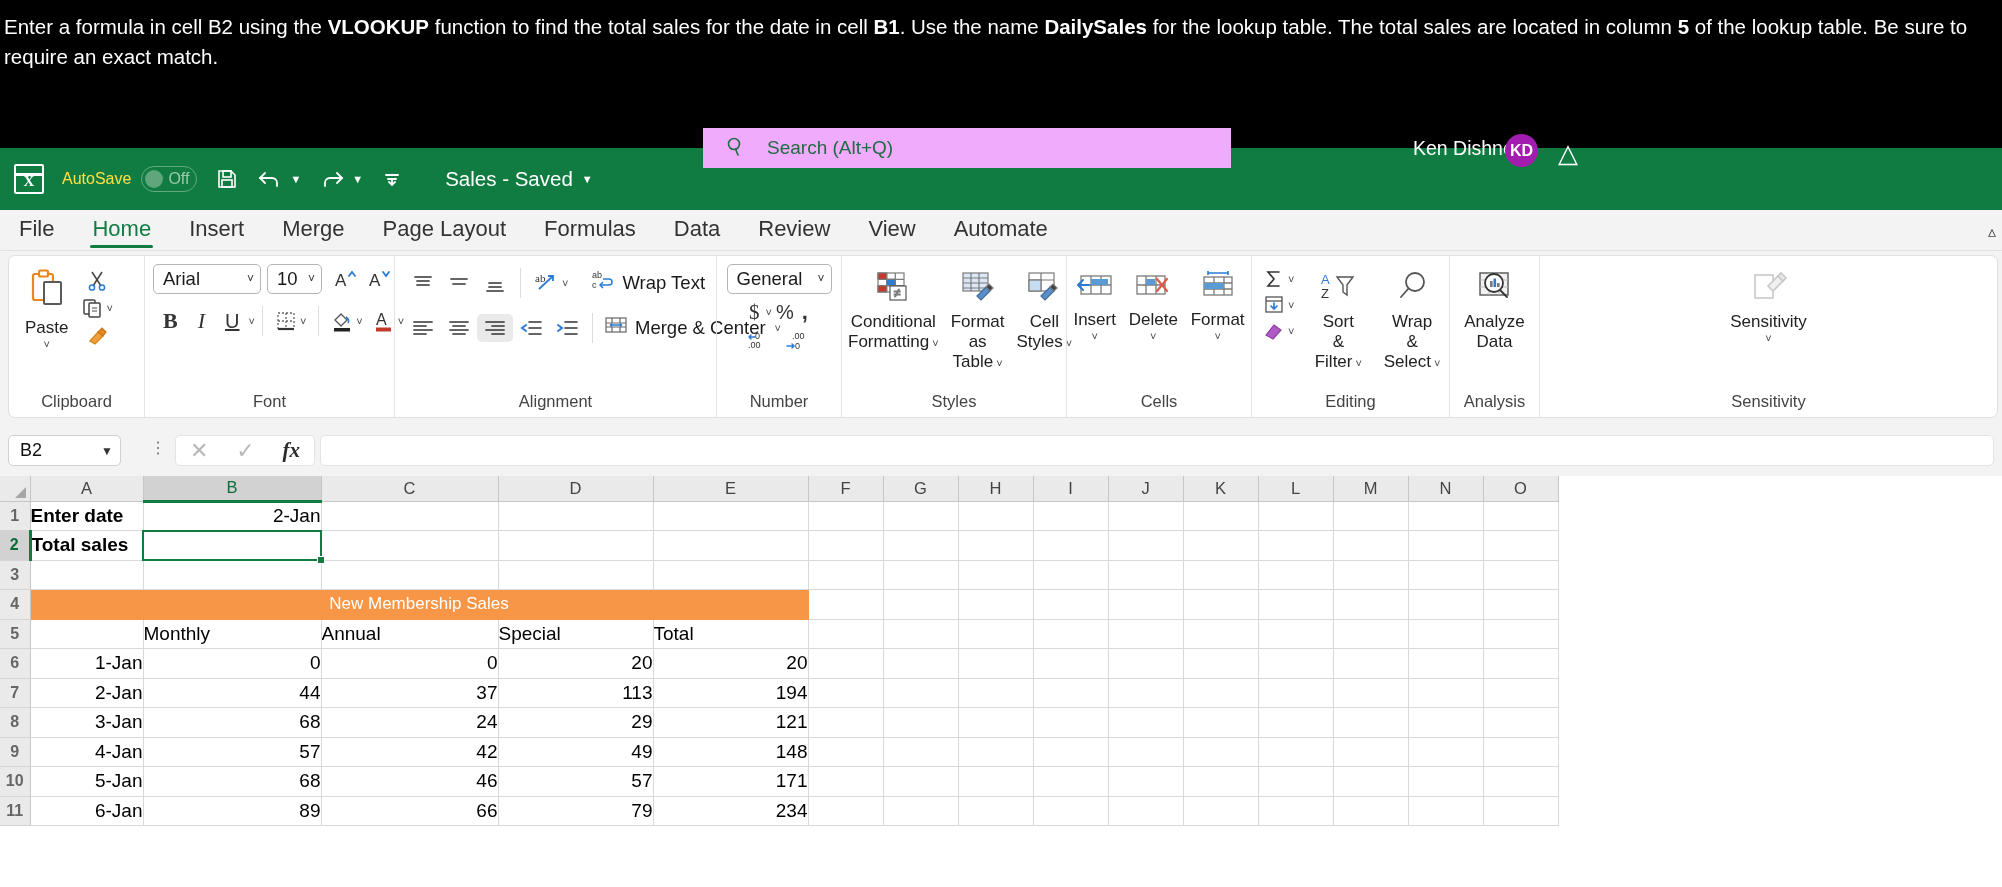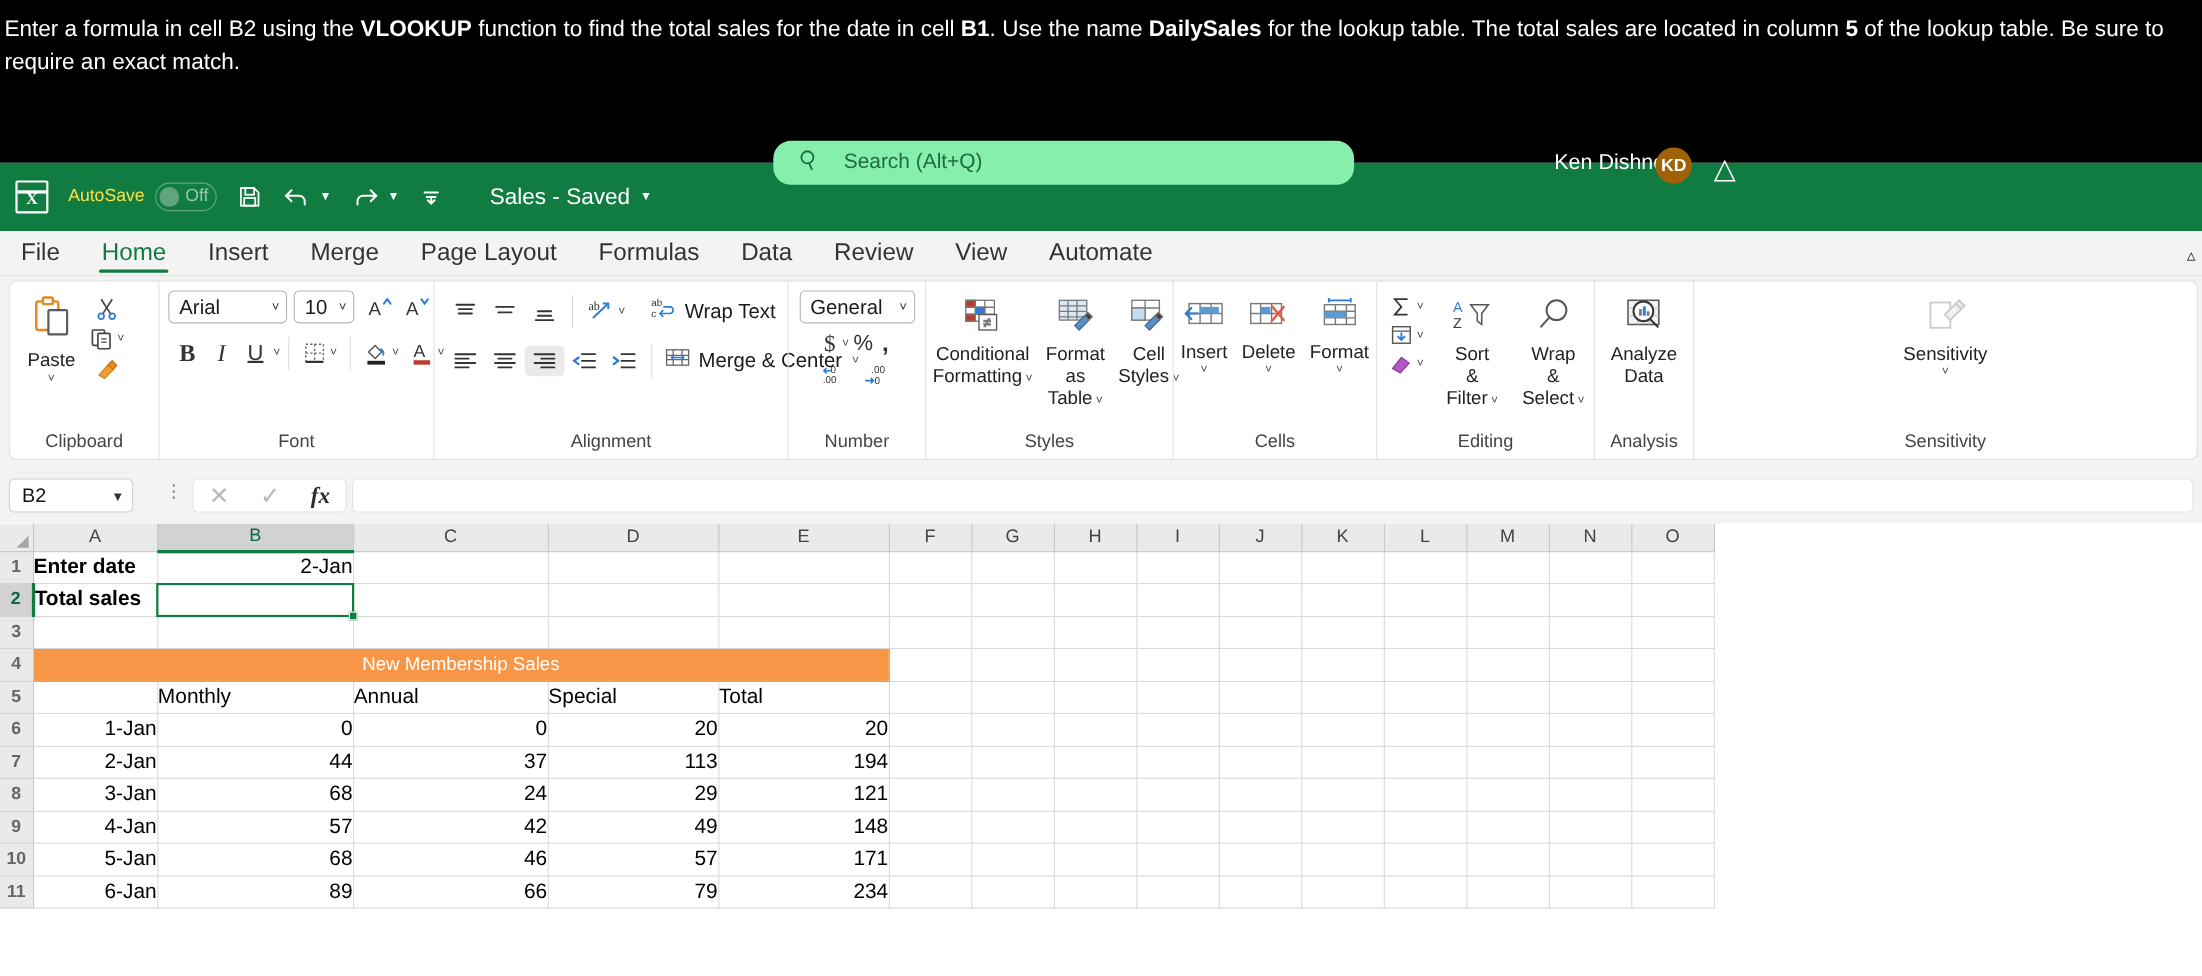--- a/index.html
+++ b/index.html
@@ -55,30 +55,30 @@
   .tb-icon {
     color: #ffffff; font-size: 25px; margin-left: 18px;
     display: flex; align-items: center; line-height: 1;
   }
   .tb-caret { color: #ffffff; font-size: 11px; margin-left: 7px; }
   .doc-title { color: #ffffff; font-size: 20.5px; margin-left: 42px; }
   .doc-title-caret { color: #ffffff; font-size: 11px; margin-left: 9px; }
   #search-box {
     position: absolute; left: 703px; top: 128px;
     width: 528px; height: 40px;
-    background: #86efac; border-radius: 16px;
+    background: #f0abfc; border-radius: 0;
     display: flex; align-items: center;
   }
   #search-box .mag { margin-left: 22px; margin-right: 21px; }
   #search-placeholder { color: #1f6b42; font-size: 19px; }
   #user-name { position: absolute; left: 1413px; top: 137px; color: #ffffff; font-size: 19.5px; }
   #avatar {
     position: absolute; left: 1505px; top: 134px;
     width: 33px; height: 33px; border-radius: 50%;
-    background: #a16207; color: #ffffff;
+    background: #a21caf; color: #ffffff;
     font-size: 16px; font-weight: 600;
     display: flex; align-items: center; justify-content: center;
   }
   #title-bar-extra {
     position: absolute; left: 1558px; top: 138px; color: #ffffff; font-size: 26px;
   }
 
   
   #ribbon-tabs {
     position: absolute; left: 0; top: 210px;

